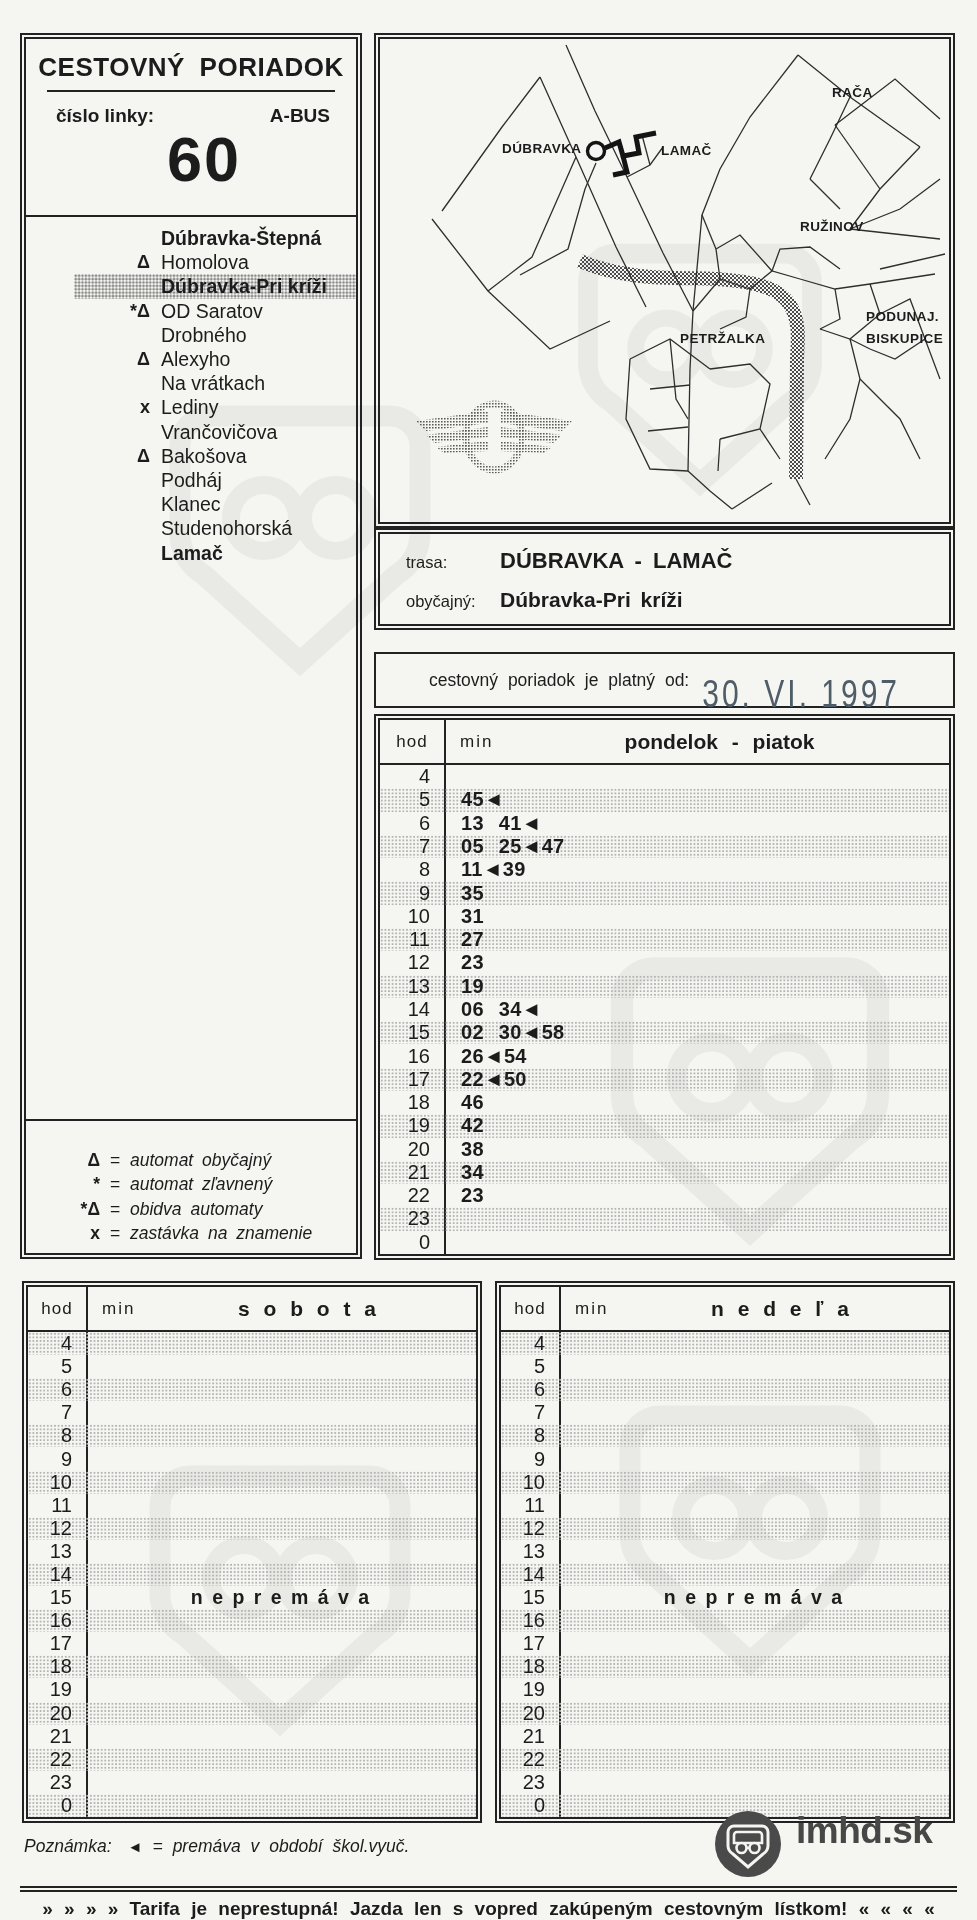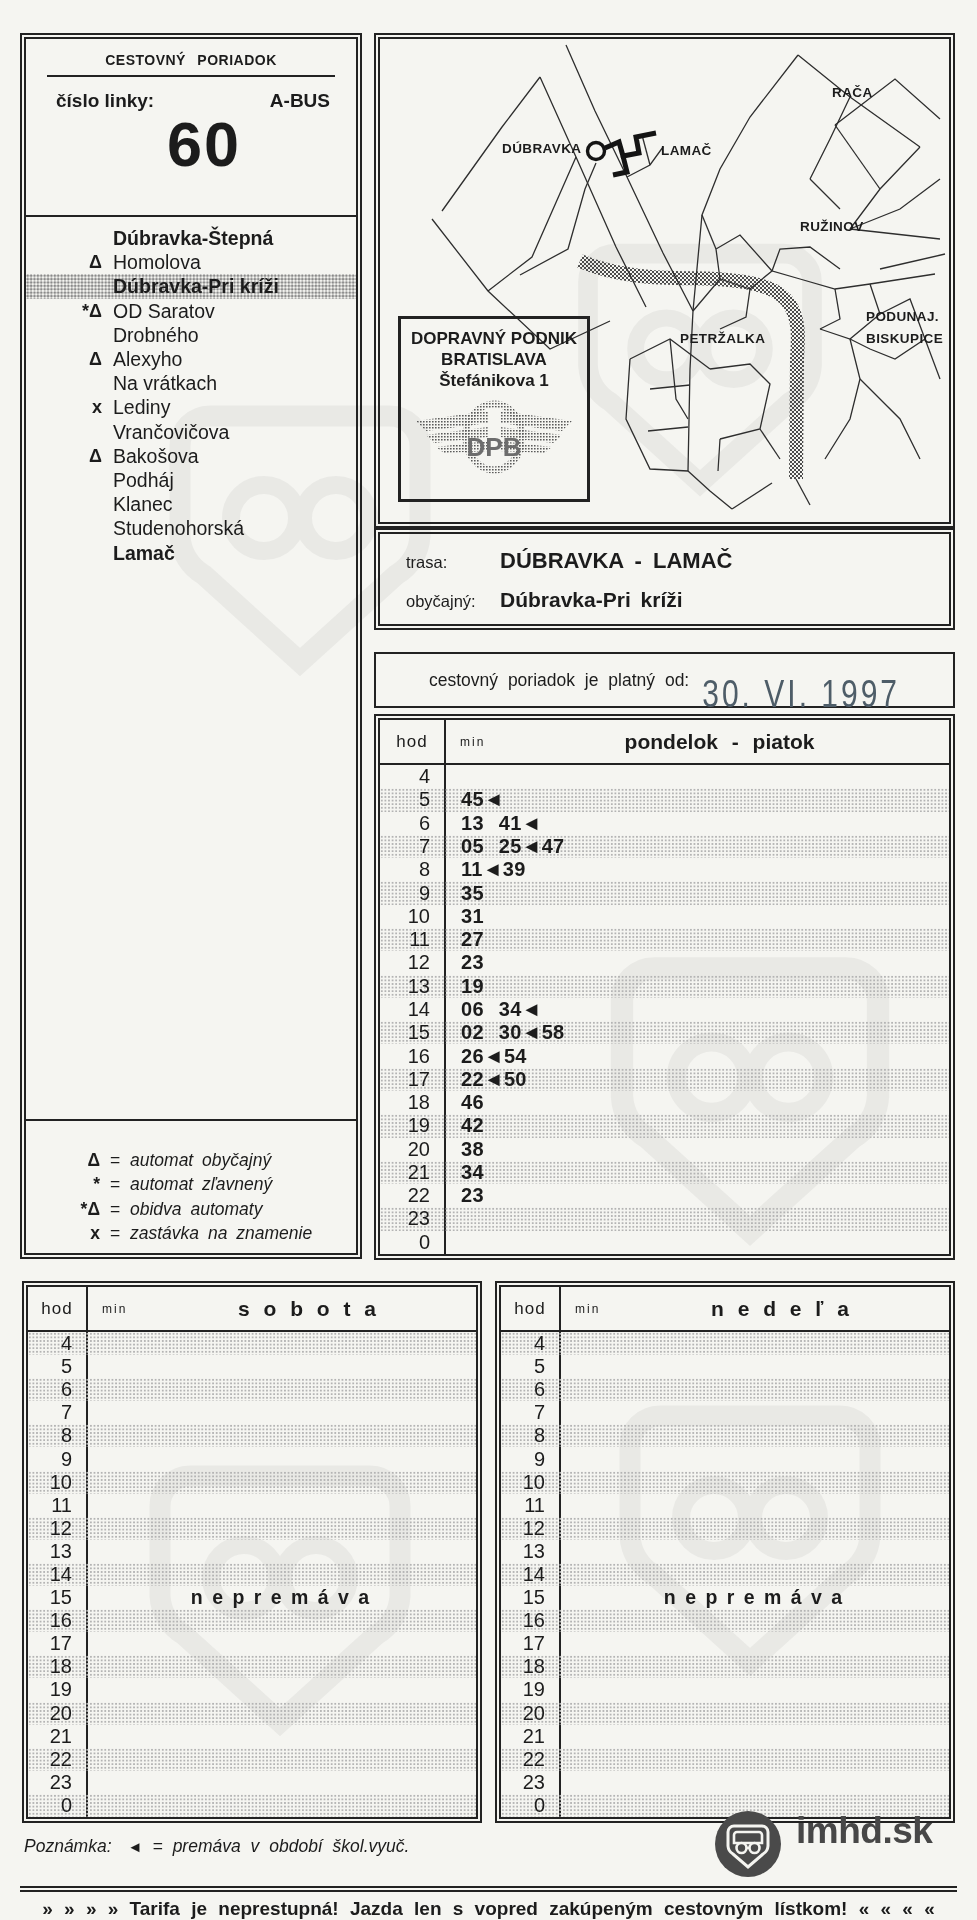--- a/index.html
+++ b/index.html
@@ -4,26 +4,26 @@
 <style>
   html,body{margin:0;padding:0;}
   body{width:977px;height:1920px;position:relative;overflow:hidden;
        background:#f5f5f1;font-family:"Liberation Sans","DejaVu Sans",sans-serif;color:#1c1c1c;}
   .abs{position:absolute;}
   .dbl{border:6px double #222;background:transparent;box-sizing:border-box;}
   .sgl{border:2.5px solid #222;box-sizing:border-box;}
   
   #left-panel{left:20px;top:33px;width:342px;height:1226px;display:flex;flex-direction:column;}
   .lp-header{height:178px;border-bottom:2.5px solid #222;padding-top:13px;box-sizing:border-box;}
-  .lp-title{text-align:center;font-size:14px;font-weight:700;letter-spacing:.5px;word-spacing:7px;}
+  .lp-title{text-align:center;font-size:26px;font-weight:700;letter-spacing:.5px;word-spacing:7px;}
   .lp-rule{width:288px;margin:7px auto 0;border-top:2.5px solid #222;}
   .lp-linerow{display:flex;justify-content:space-between;padding:13px 26px 0 30px;font-size:19px;font-weight:700;}
   .lp-number{text-align:center;font-size:63px;font-weight:700;letter-spacing:2px;line-height:60px;margin-top:2px;margin-left:26px;}
   .lp-stops{flex:1;padding-top:9px;}
-  .stoprow{display:flex;align-items:center;height:24.2px;font-size:19.5px;line-height:24px;}
+  .stoprow{display:flex;align-items:center;height:24.2px;font-size:19.5px;line-height:24px;margin-left:48px;}
   .stoprow .sym{width:76px;text-align:right;padding-right:11px;font-weight:700;font-size:18px;flex:none;}
   .stoprow.bold .nm{font-weight:700;}
   .stoprow.highlight{background-image:radial-gradient(circle,#8a8a8a 1.15px,rgba(0,0,0,0) 1.5px);background-size:3.4px 3.4px;}
   .stoprow.highlight .nm{font-weight:700;}
   .lp-legend{height:134px;border-top:2.5px solid #222;padding-top:27px;box-sizing:border-box;}
   .legrow{display:flex;align-items:center;height:24.5px;font-size:17.5px;}
   .legrow .sym{width:74px;text-align:right;font-weight:700;font-style:normal;flex:none;}
   .legrow .eq{width:30px;text-align:center;flex:none;}
   .legrow .txt{font-style:italic;word-spacing:4px;}
   
@@ -41,21 +41,21 @@
   #date-box{left:374px;top:652px;width:581px;height:56px;display:flex;align-items:center;justify-content:center;}
   .v-lab{font-size:17.5px;word-spacing:5px;}
   .v-date{font-size:30px;color:#4e5d68;letter-spacing:3px;transform:scaleY(1.3);transform-origin:top;margin-left:13px;position:relative;top:9px;white-space:nowrap;}
   
   .ttable{display:flex;flex-direction:column;}
   #wk-table{left:374px;top:714px;width:581px;height:546px;}
   #sat-table{left:22px;top:1281px;width:460px;height:542px;}
   #sun-table{left:495px;top:1281px;width:460px;height:542px;}
   .thead{height:45px;border-bottom:2.5px solid #222;display:flex;align-items:center;position:relative;flex:none;box-sizing:border-box;}
   .thead .hodl{width:64px;text-align:center;font-size:17px;letter-spacing:1px;flex:none;}
-  .thead .minl{width:56px;font-size:12px;letter-spacing:2px;padding-left:16px;flex:none;}
+  .thead .minl{width:56px;font-size:17px;letter-spacing:2px;padding-left:16px;flex:none;}
   .thead .dayl{position:absolute;left:120px;right:10px;text-align:center;font-size:21px;font-weight:700;word-spacing:8px;}
   .vline{position:absolute;top:0;bottom:0;left:64px;width:2px;background:#222;}
   .tbody{flex:1;display:flex;flex-direction:column;position:relative;}
   .trow{flex:1;display:flex;align-items:center;}
   .trow .th{width:64px;text-align:right;padding-right:14px;font-size:20px;box-sizing:border-box;flex:none;}
   .trow .tm{padding-left:17px;font-size:20px;font-weight:700;word-spacing:9px;letter-spacing:.3px;white-space:pre;}
   .tbody div.trow:nth-of-type(even){background-image:radial-gradient(circle,#b4b4b4 1px,rgba(0,0,0,0) 1.35px);background-size:3.6px 3.6px;}
   .noop{position:absolute;left:64px;right:0;top:calc(11 * 100%/21);height:calc(100%/21);display:flex;align-items:center;justify-content:center;font-size:19.5px;font-weight:700;letter-spacing:2px;}
   
   #poznamka{left:24px;top:1836px;font-size:17.5px;font-style:italic;word-spacing:5px;}
@@ -283,26 +283,20 @@
   </svg>
   
   <div class="maplabel" style="left:452px;top:46px">RAČA</div>
   <div class="maplabel" style="left:122px;top:102px">DÚBRAVKA</div>
   <div class="maplabel" style="left:281px;top:104px">LAMAČ</div>
   <div class="maplabel" style="left:420px;top:180px">RUŽINOV</div>
   <div class="maplabel" style="left:300px;top:292px">PETRŽALKA</div>
   <div class="maplabel" style="left:486px;top:270px">PODUNAJ.</div>
   <div class="maplabel" style="left:486px;top:292px">BISKUPICE</div>
   
-  <div id="dpb-box">
-    <div class="dpb-line">DOPRAVNÝ PODNIK</div>
-    <div class="dpb-line">BRATISLAVA</div>
-    <div class="dpb-line">Štefánikova 1</div>
-    <div id="dpb-mono">DPB</div>
-  </div>
 </div>
 
 <div id="trasa-box" class="abs dbl">
   <div class="t-row">
     <span class="t-lab">trasa:</span>
     <span class="t-val">DÚBRAVKA - LAMAČ</span>
   </div>
   <div class="t-row">
     <span class="t-lab">obyčajný:</span>
     <span class="t-val2">Dúbravka-Pri kríži</span>

